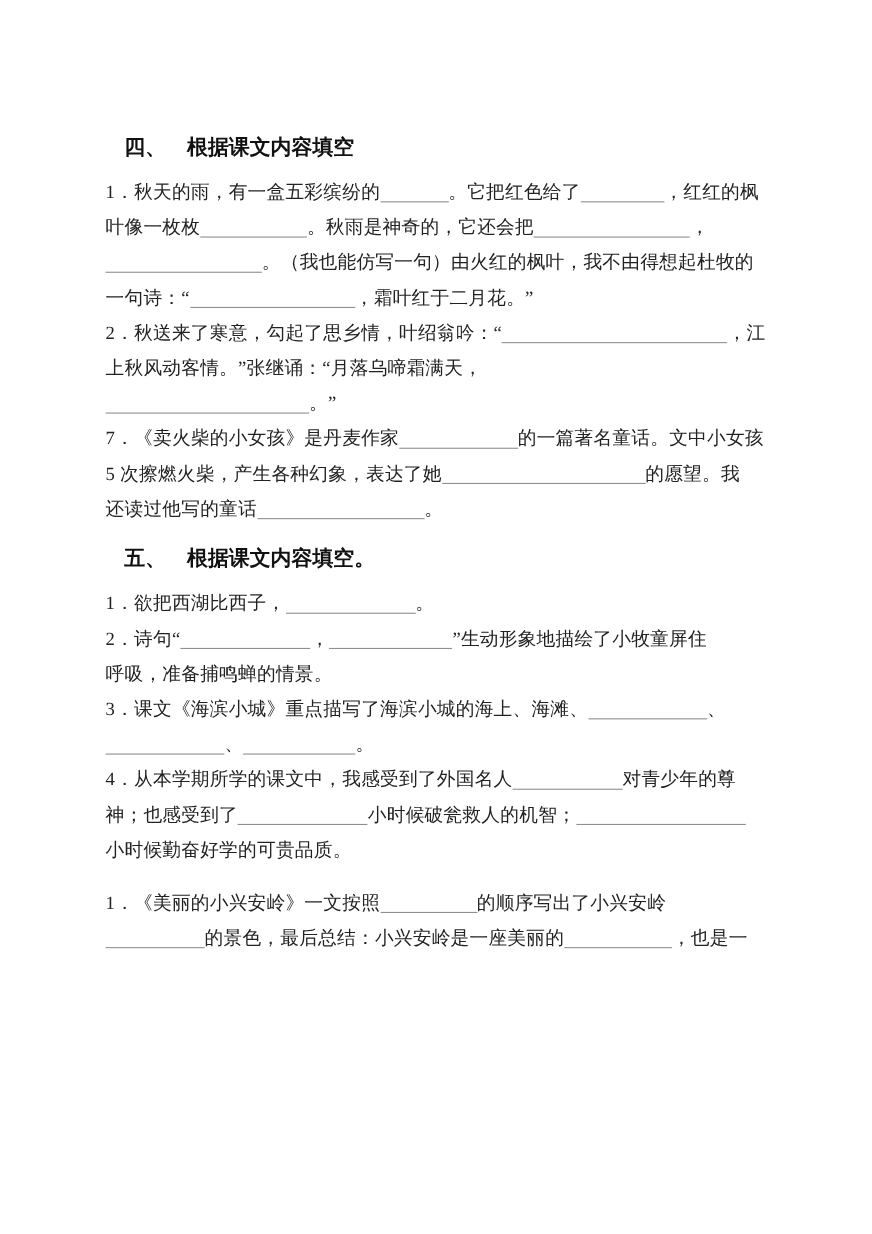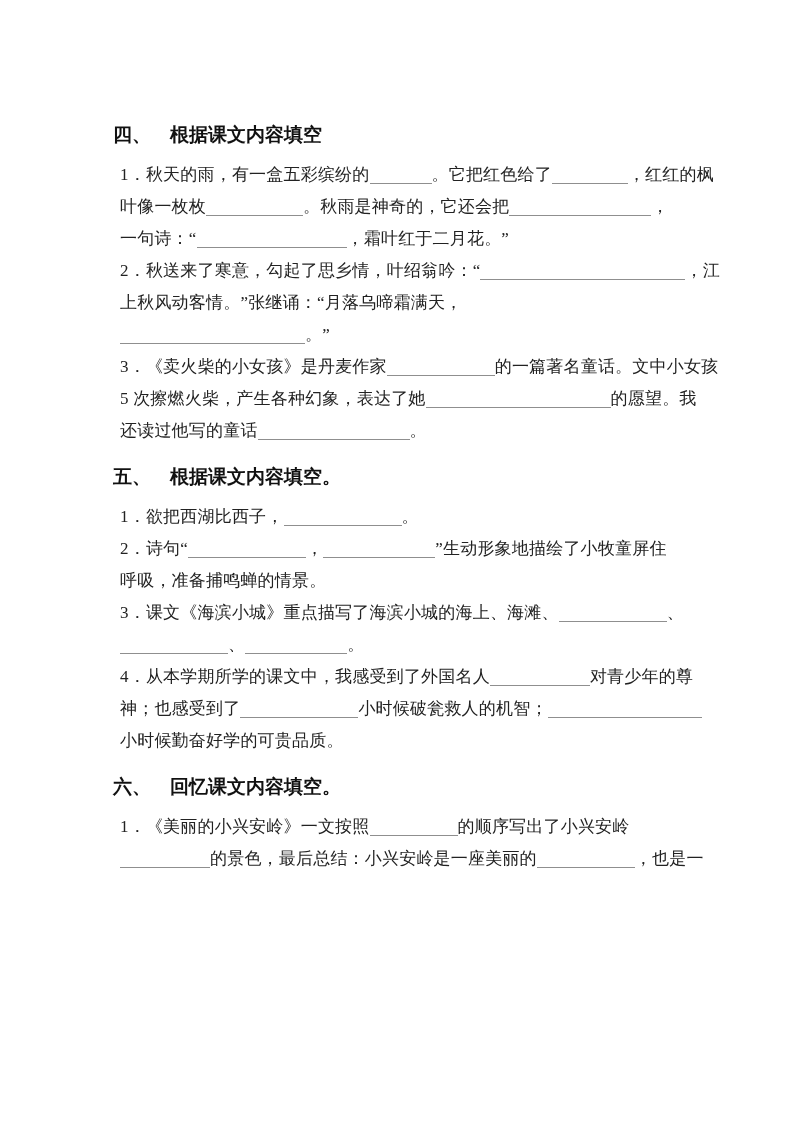--- a/index.html
+++ b/index.html
@@ -33,21 +33,20 @@
   }
   .qsection + .qsection {
     margin-top: 16px;
   }
   .line {
     height: 32px;
     line-height: 32px;
     font-size: 17px;
     white-space: pre;
     color: #222222;
-    margin-left: 24px;
   }
   .txt {
     letter-spacing: 0.2px;
   }
   .blank {
     display: inline-block;
     height: 20px;
     vertical-align: -4px;
     border-bottom: 1px solid #8f8f8f;
   }
@@ -66,44 +65,44 @@
 </head>
 <body>
 
 <div class="page">
   <div class="content" id="content">
       <section class="qsection">
         <div class="heading">四、　根据课文内容填空</div>
         <div class="lines">
           <div class="line"><span class="txt">1．秋天的雨，有一盒五彩缤纷的</span><span class="blank" style="width: 62px;"></span><span class="txt">。它把红色给了</span><span class="blank" style="width: 76px;"></span><span class="txt">，红红的枫</span></div>
           <div class="line"><span class="txt">叶像一枚枚</span><span class="blank" style="width: 97px;"></span><span class="txt">。秋雨是神奇的，它还会把</span><span class="blank" style="width: 142px;"></span><span class="txt">，</span></div>
+          <div class="line"><span class="blank" style="width: 142px;"></span><span class="txt">。（我也能仿写一句）由火红的枫叶，我不由得想起杜牧的</span></div>
           <div class="line"><span class="txt">一句诗：“</span><span class="blank" style="width: 150px;"></span><span class="txt">，霜叶红于二月花。”</span></div>
           <div class="line"><span class="txt">2．秋送来了寒意，勾起了思乡情，叶绍翁吟：“</span><span class="blank" style="width: 205px;"></span><span class="txt">，江</span></div>
           <div class="line"><span class="txt">上秋风动客情。”张继诵：“月落乌啼霜满天，</span></div>
           <div class="line"><span class="blank" style="width: 185px;"></span><span class="txt">。”</span></div>
-          <div class="line"><span class="txt">3．《卖火柴的小女孩》是丹麦作家</span><span class="blank" style="width: 108px;"></span><span class="txt">的一篇著名童话。文中小女孩</span></div>
+          <div class="line"><span class="txt">7．《卖火柴的小女孩》是丹麦作家</span><span class="blank" style="width: 108px;"></span><span class="txt">的一篇著名童话。文中小女孩</span></div>
           <div class="line"><span class="txt">5 次擦燃火柴，产生各种幻象，表达了她</span><span class="blank" style="width: 185px;"></span><span class="txt">的愿望。我</span></div>
           <div class="line"><span class="txt">还读过他写的童话</span><span class="blank" style="width: 152px;"></span><span class="txt">。</span></div>
         </div>
       </section>
       <section class="qsection">
         <div class="heading">五、　根据课文内容填空。</div>
         <div class="lines">
           <div class="line"><span class="txt">1．欲把西湖比西子，</span><span class="blank" style="width: 118px;"></span><span class="txt">。</span></div>
           <div class="line"><span class="txt">2．诗句“</span><span class="blank" style="width: 118px;"></span><span class="txt">，</span><span class="blank" style="width: 112px;"></span><span class="txt">”生动形象地描绘了小牧童屏住</span></div>
           <div class="line"><span class="txt">呼吸，准备捕鸣蝉的情景。</span></div>
           <div class="line"><span class="txt">3．课文《海滨小城》重点描写了海滨小城的海上、海滩、</span><span class="blank" style="width: 108px;"></span><span class="txt">、</span></div>
           <div class="line"><span class="blank" style="width: 108px;"></span><span class="txt">、</span><span class="blank" style="width: 102px;"></span><span class="txt">。</span></div>
           <div class="line"><span class="txt">4．从本学期所学的课文中，我感受到了外国名人</span><span class="blank" style="width: 100px;"></span><span class="txt">对青少年的尊</span></div>
           <div class="line"><span class="txt">神；也感受到了</span><span class="blank" style="width: 118px;"></span><span class="txt">小时候破瓮救人的机智；</span><span class="blank" style="width: 154px;"></span></div>
           <div class="line"><span class="txt">小时候勤奋好学的可贵品质。</span></div>
         </div>
       </section>
       <section class="qsection">
-        <div class="heading">六、　回忆课文内容填空。</div>
         <div class="lines">
           <div class="line"><span class="txt">1．《美丽的小兴安岭》一文按照</span><span class="blank" style="width: 88px;"></span><span class="txt">的顺序写出了小兴安岭</span></div>
           <div class="line"><span class="blank" style="width: 90px;"></span><span class="txt">的景色，最后总结：小兴安岭是一座美丽的</span><span class="blank" style="width: 98px;"></span><span class="txt">，也是一</span></div>
         </div>
       </section>
     </div>
   <div class="footer">
     <span>2 / 7</span>
   </div>
 </div>

